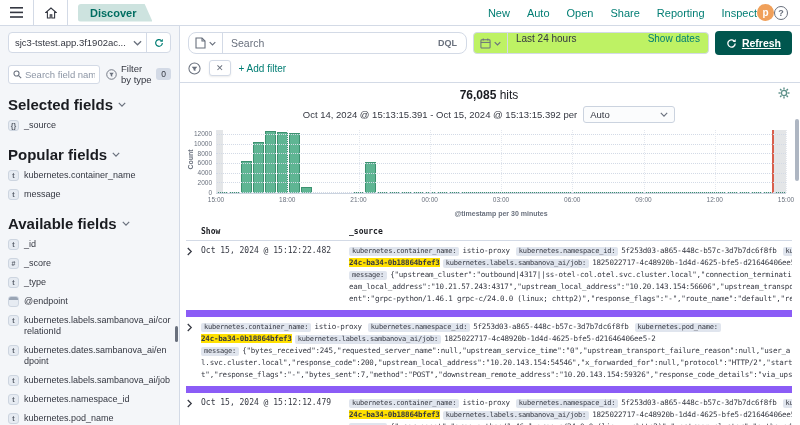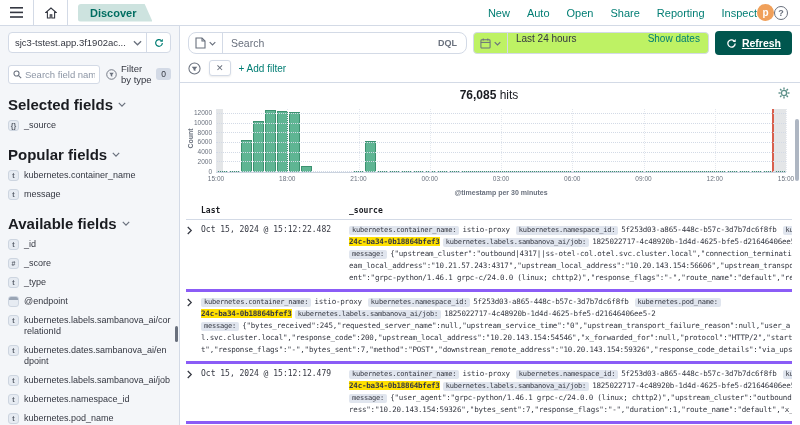--- a/index.html
+++ b/index.html
@@ -87,21 +87,21 @@
   .nowline{position:absolute;top:0;bottom:0;left:97.6%;width:2px;background:#d9604e}
   .xticks{position:relative;height:10px;margin-top:2px}
   .xtick{position:absolute;transform:translateX(-50%);font-size:6.5px;color:#69707d;white-space:nowrap}
   .xaxis-title{text-align:center;font-size:7px;font-weight:700;color:#69707d;margin-top:4px}
   
   .tbl{margin-top:7px;font-family:"DejaVu Sans Mono",monospace}
   .thead{display:flex;border-bottom:1px solid #d3dae6;padding:3px 0 4px;font-size:8px;font-weight:700;color:#1a1c21}
   .c-caret{width:15px;flex:none}
   .c-time{width:148px;flex:none}
   .c-src{flex:1;min-width:0}
-  .trow{display:flex;border-bottom:3px solid #8b5cf6;padding:5px 0 4px}
+  .trow{display:flex;border-bottom:7px solid #8b5cf6;padding:5px 0 4px}
   .caret{width:15px;flex:none;color:#343741;padding-top:1px;cursor:pointer}
   .time{width:148px;flex:none;font-size:8px;white-space:nowrap;color:#343741}
   .src{flex:1;min-width:0;overflow:hidden}
   .srcline{white-space:nowrap;overflow:hidden;height:12px;font-size:7.5px;letter-spacing:-.2px;color:#343741}
   .seg-chip{display:inline-block;background:#e0e5ee;border-radius:2px;padding:0 3px;margin-right:3px;font-size:7px;line-height:9px;color:#343741}
   .seg-mark{background:#ffe000;font-weight:700;margin-right:3px}
   .seg-text{margin-right:6px}
   .main-scroll{position:absolute;right:1px;top:36px;width:4px;height:62px;background:#aeb6c2;border-radius:2px}
 </style>
 </head>
@@ -329,20 +329,29 @@
               <line x1="2.1" y1="2.1" x2="3.5" y2="3.5"></line>
               <line x1="8.5" y1="8.5" x2="9.9" y2="9.9"></line>
               <line x1="2.1" y1="9.9" x2="3.5" y2="8.5"></line>
               <line x1="8.5" y1="3.5" x2="9.9" y2="2.1"></line>
             </g>
             <circle cx="6" cy="6" r="2.6" fill="none" stroke="currentColor" stroke-width="1.3"></circle>
           </svg>
       </span>
       <div class="hits-row">
         <b>76,085</b> <span>hits</span>
+      </div>
+      <div class="range-row">
+        <span>Oct 14, 2024 @ 15:13:15.391 - Oct 15, 2024 @ 15:13:15.392 per</span>
+        <span class="interval">
+          <span>Auto</span>
+          <svg width="8" height="5" viewBox="0 0 10 6">
+              <polyline points="1,1 5,5 9,1" fill="none" stroke="#69707d" stroke-width="1.4"></polyline>
+            </svg>
+        </span>
       </div>
 
       <div class="chart-wrap">
         <span class="count-label">Count</span>
         <div class="plot" id="plot">
           <div class="bars" id="bars">
               <div class="bar" style="height: 1.5px;"></div>
               <div class="bar" style="height: 1.5px;"></div>
               <div class="bar" style="height: 32.4923px;"></div>
               <div class="bar" style="height: 50.7077px;"></div>
@@ -428,21 +437,21 @@
             <span class="xtick" style="left: 75%;">09:00</span>
             <span class="xtick" style="left: 87.5%;">12:00</span>
             <span class="xtick" style="left: 100%;">15:00</span>
           </div>
         <div class="xaxis-title">@timestamp per 30 minutes</div>
       </div>
 
       <div class="tbl">
         <div class="thead">
           <span class="c-caret"></span>
-          <span class="c-time">Last</span>
+          <span class="c-time">Show</span>
           <span class="c-src">_source</span>
         </div>
         <div id="rows">
             <div class="trow">
     <span class="caret">
       <svg width="7" height="9" viewBox="0 0 8 10">
                   <polyline points="2,1 6,5 2,9" fill="none" stroke="#343741" stroke-width="1.4"></polyline>
                 </svg>
     </span>
     <span class="time">Oct 15, 2024 @ 15:12:22.482</span>

